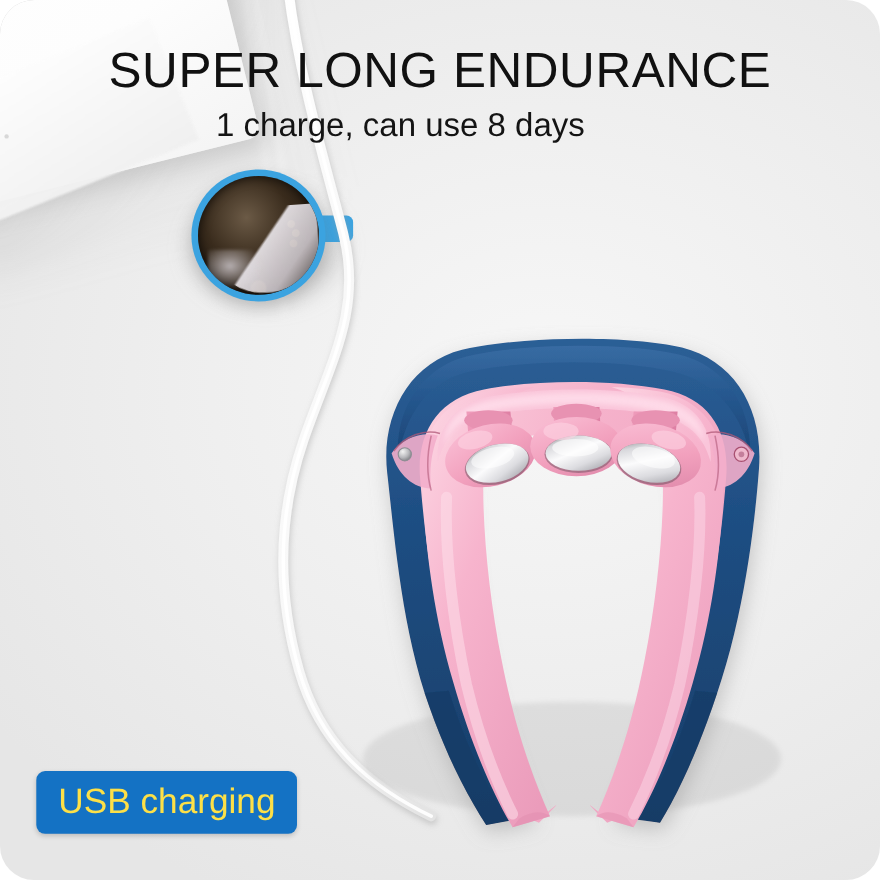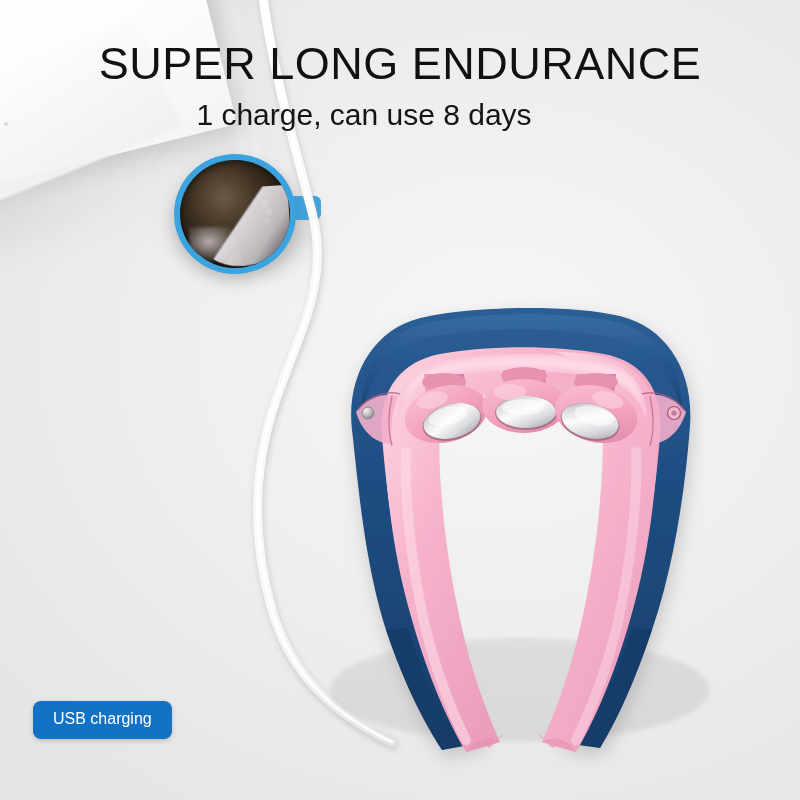--- a/index.html
+++ b/index.html
@@ -6,20 +6,21 @@
   body{
     width:800px;height:800px;
     font-family:"Liberation Sans", sans-serif;
     overflow:hidden;
   }
   #scene{
     position:relative;width:800px;height:800px;overflow:hidden;
     background:
       radial-gradient(ellipse 620px 520px at 62% 44%, #f7f7f7 0%, #eeeeee 55%, #e6e6e6 100%),
       linear-gradient(150deg,#f4f4f4 0%,#ececec 45%,#e7e7e7 100%);
+    border-radius: 31px;
   }
 
   
   .nb-shadow{
     position:absolute;left:-60px;top:-80px;width:330px;height:300px;
     background:linear-gradient(140deg, rgba(120,120,120,.30), rgba(160,160,160,.05) 70%);
     transform:rotate(-14deg);filter:blur(16px);
   }
   .nb-body{
     position:absolute;left:-90px;top:-96px;width:300px;height:260px;
@@ -99,22 +100,22 @@
   .subtitle{
     position:absolute;left:0;top:98px;width:728px;text-align:center;
     font-size:30px;color:#141414;font-weight:400;
   }
 
   
   .badge{
     position:absolute;left:33px;top:701px;
     padding:9px 20px 11px 20px;
     background:#1472c4;
-    color:#ffffff;
-    font-size:16px;
+    color:#fde047;
+    font-size:32px;
     border-radius:8px;
     box-shadow:0 2px 5px rgba(0,0,0,.18);
     white-space:nowrap;
   }
 </style>
 </head>
 <body>
 
 <div id="scene">
 

